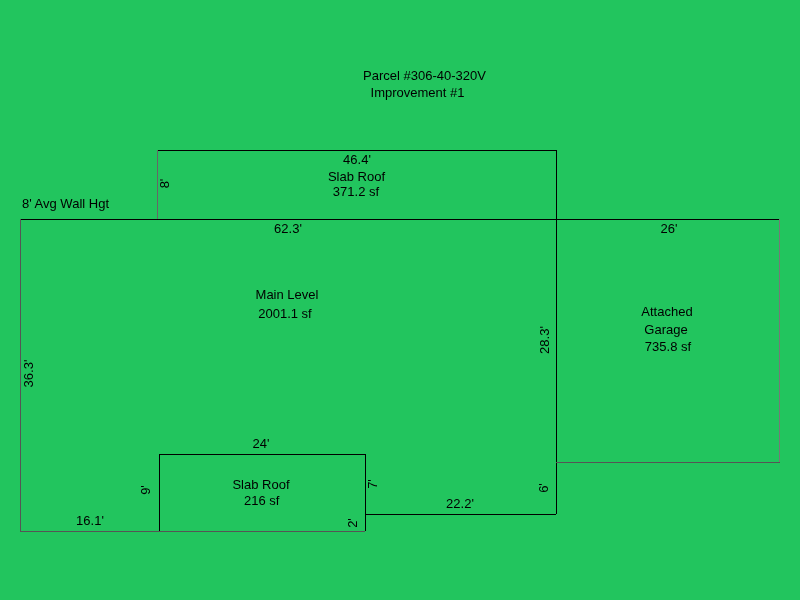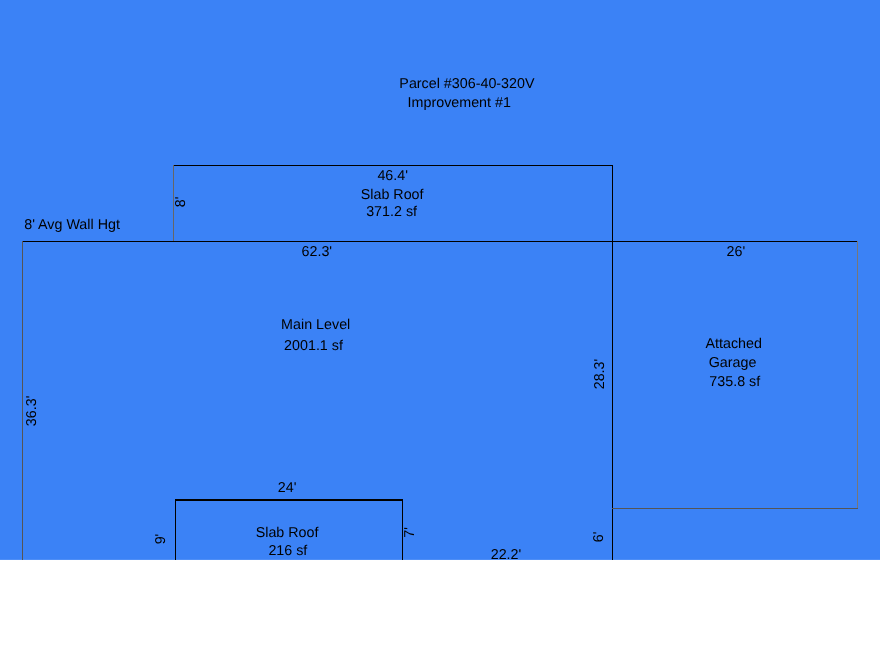--- a/index.html
+++ b/index.html
@@ -1,16 +1,16 @@
 <!DOCTYPE html>
 <html><head>
 <meta charset="utf-8">
 <style>
 html,body{margin:0;padding:0;background:#ffffff;}
-#sketch{position:relative;width:800px;height:509px;background:#3b82f6;overflow:hidden;}
+#sketch{position:relative;width:800px;height:600px;background:#22c55e;overflow:hidden;}
 text{font-family:"Liberation Sans",sans-serif;font-size:13px;fill:#000000;}
 </style>
 </head>
 <body>
 
 <div id="sketch">
 <svg width="800" height="600" viewBox="0 0 800 600" shape-rendering="crispEdges">
 
 <text x="424.5" y="80" text-anchor="middle">Parcel #306-40-320V</text>
 

